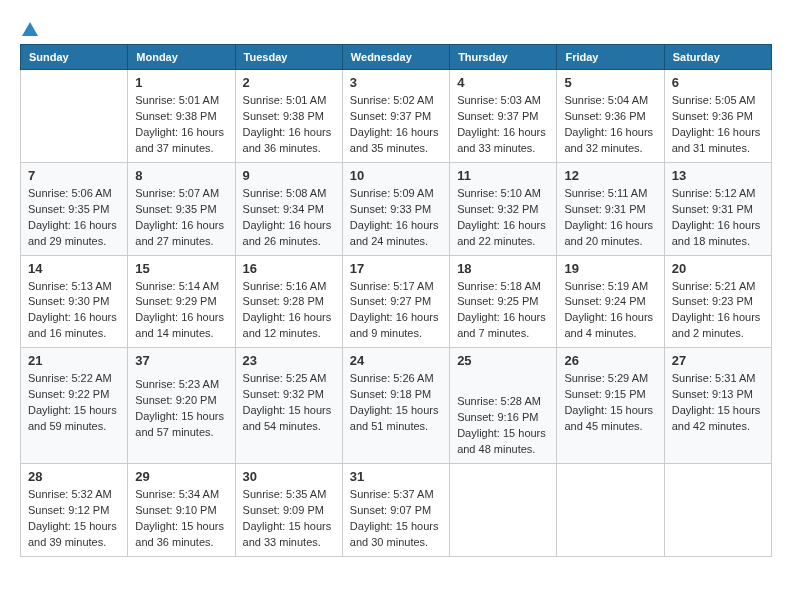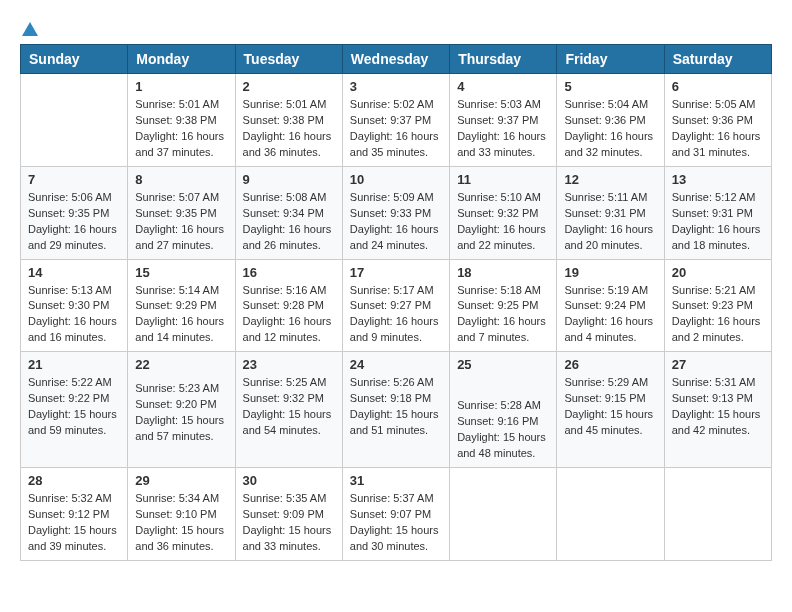--- a/index.html
+++ b/index.html
@@ -45,21 +45,21 @@
     .calendar {
       width: 100%;
       border-collapse: collapse;
       margin-top: 5px;
     }
     .calendar th {
       background-color: #2471a3;
       color: #fff;
       text-align: left;
       padding: 6px 8px;
-      font-size: 14px;
+      font-size: 11px;
       font-weight: bold;
       border: 1px solid #1a5276;
     }
     .calendar td {
       border: 1px solid #ccc;
       vertical-align: top;
       padding: 5px 7px;
       width: 107px;
       min-height: 80px;
       background: #fff;
@@ -267,21 +267,21 @@
       </tr>
       <tr>
         <td>
           <span class="day-number">21</span>
           <div class="day-info" style="white-space: pre-line;">Sunrise: 5:22 AM
 Sunset: 9:22 PM
 Daylight: 15 hours
 and 59 minutes.</div>
         </td>
         <td>
-          <span class="day-number">22</span>
+          <span class="day-number">37</span>
           <div class="day-info" style="white-space: pre-line; margin-top: 9px;">Sunrise: 5:23 AM
 Sunset: 9:20 PM
 Daylight: 15 hours
 and 57 minutes.</div>
         </td>
         <td>
           <span class="day-number">23</span>
           <div class="day-info" style="white-space: pre-line;">Sunrise: 5:25 AM
 Sunset: 9:32 PM
 Daylight: 15 hours

